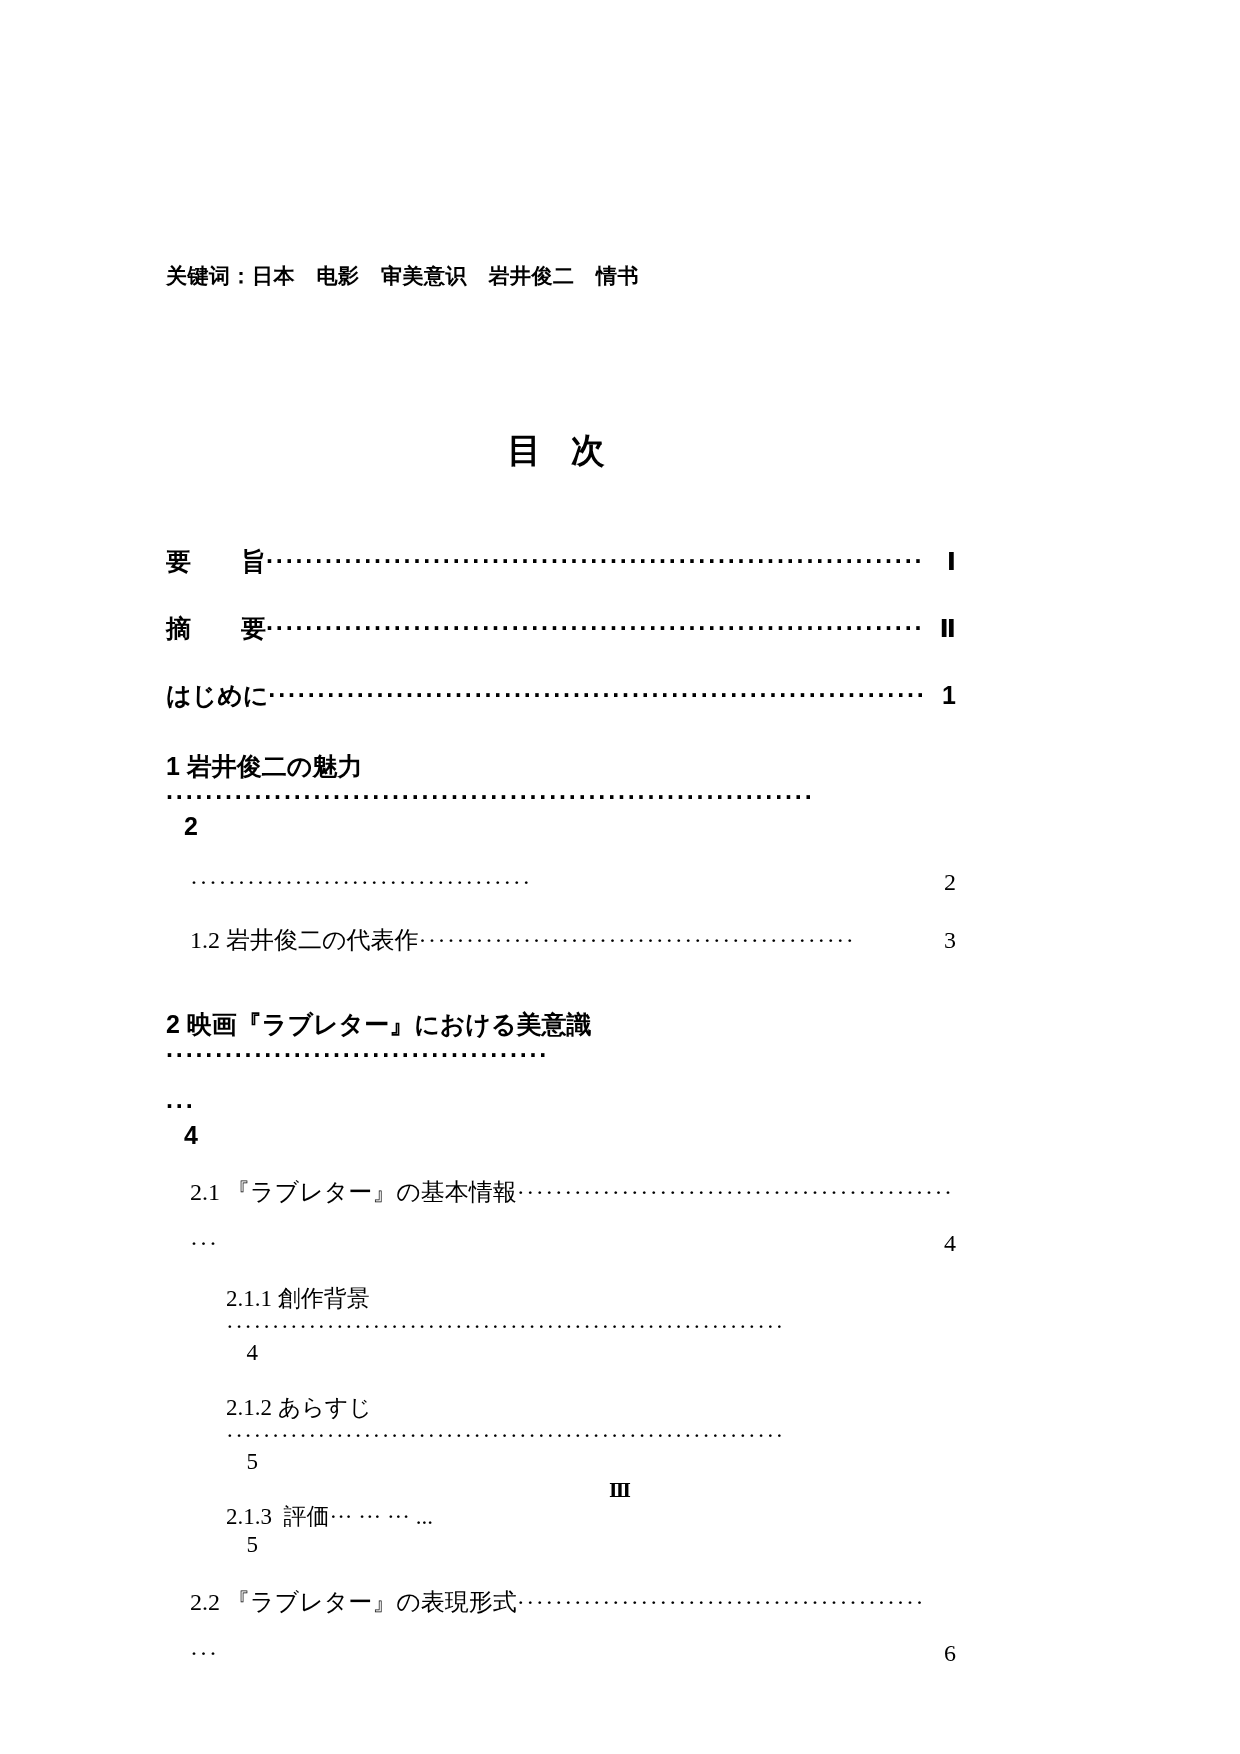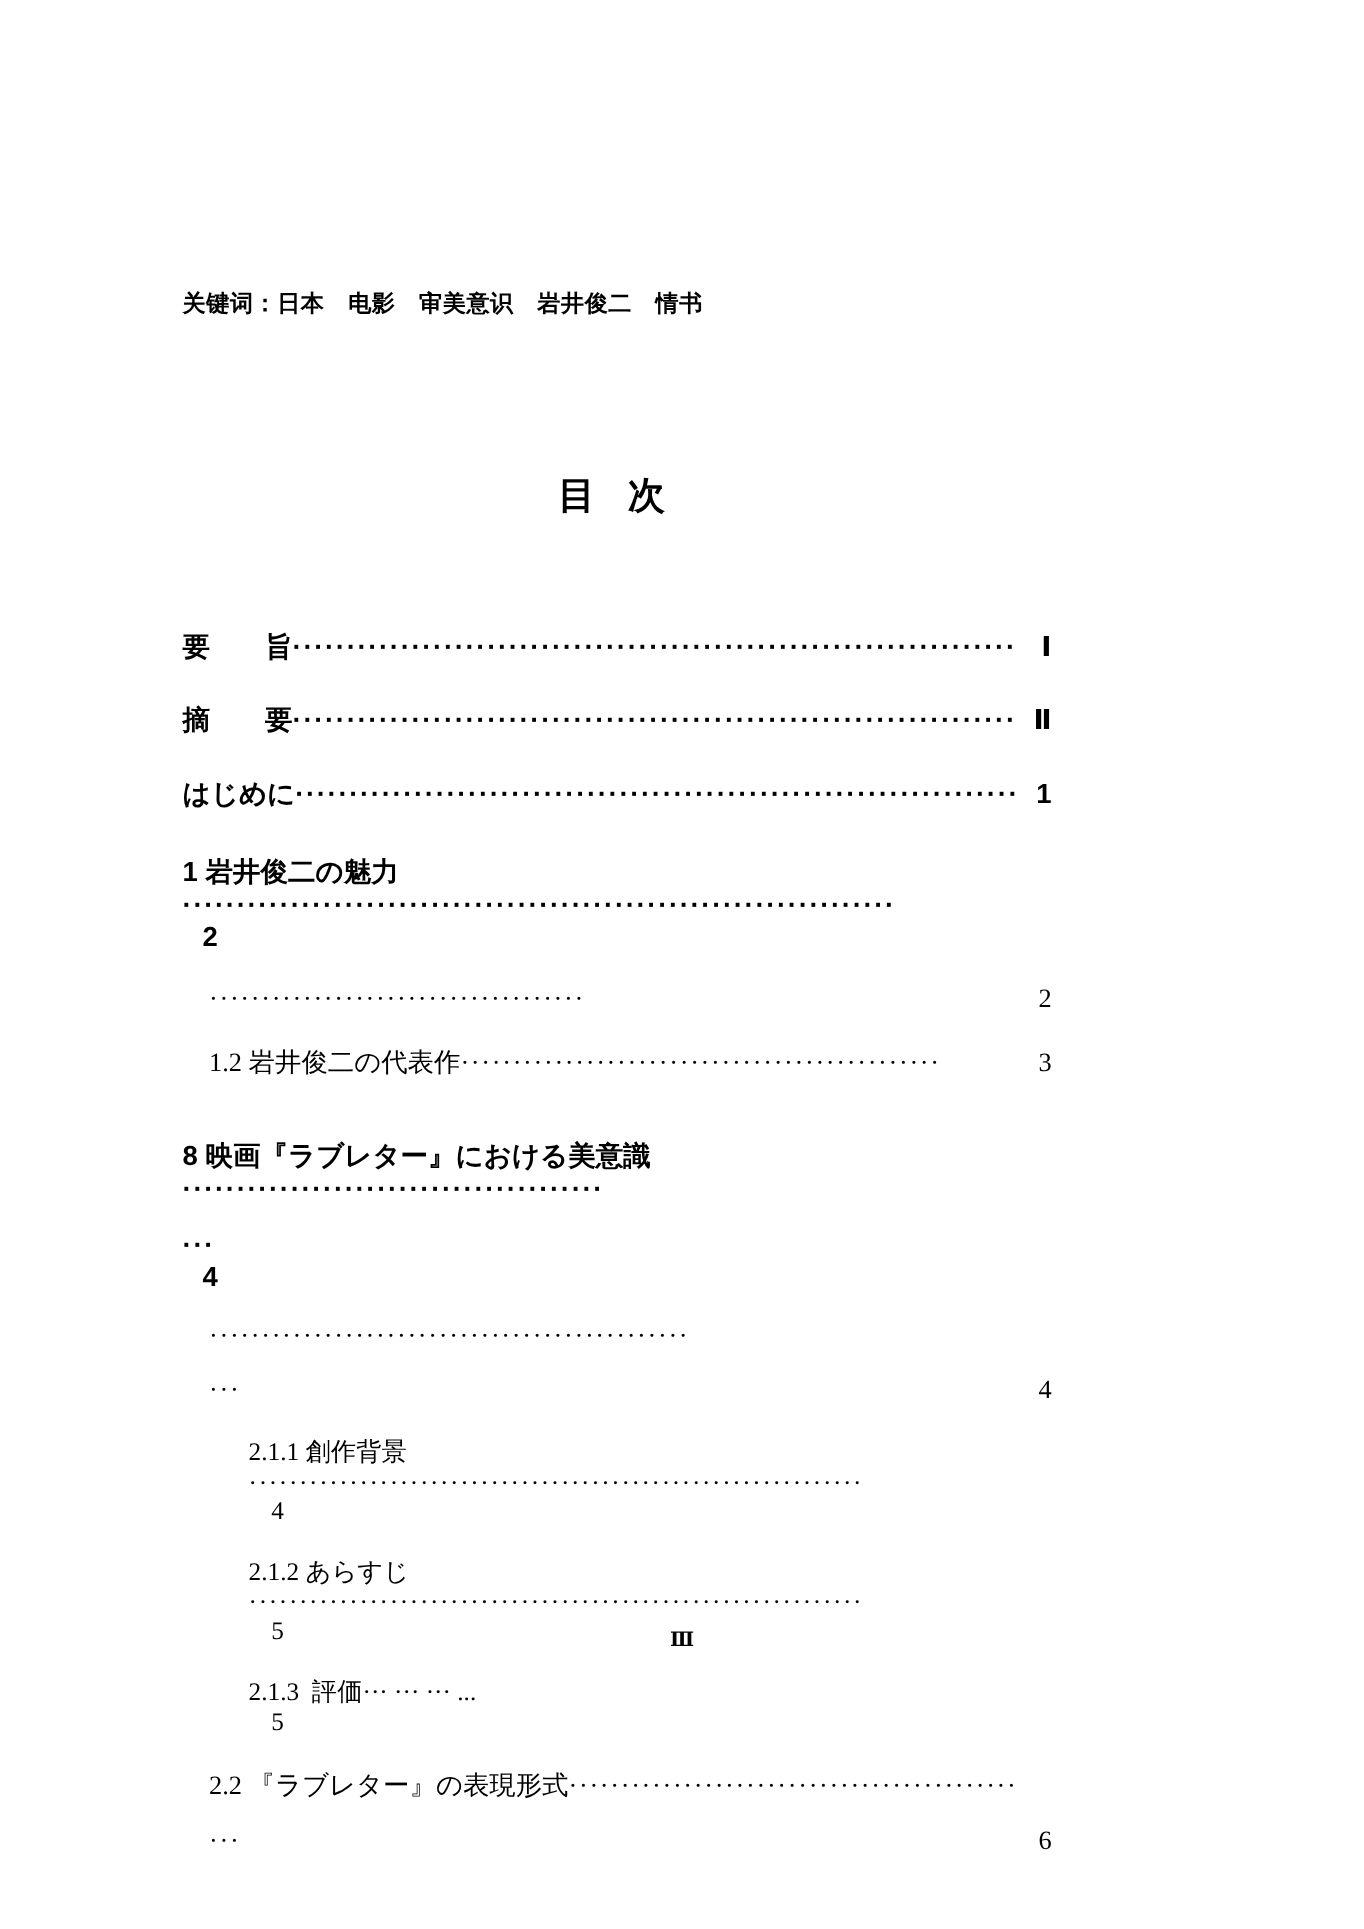--- a/index.html
+++ b/index.html
@@ -48,21 +48,21 @@
     font-size: 34px;
     font-weight: bold;
     letter-spacing: 10px;
     font-family: "Liberation Sans", "DejaVu Sans", sans-serif;
   }
 
   
   .toc {
     position: absolute;
     left: 0;
-    top: 571px;
+    top: 545px;
     width: 790px;
   }
   .toc-row {
     display: flex;
     align-items: baseline;
     width: 790px;
     box-sizing: border-box;
     white-space: nowrap;
   }
   .toc-label {
@@ -193,33 +193,34 @@
         <div class="row-wrap">
           <div class="toc-row lvl-2 indent-1">
             <span class="toc-label">1.2 岩井俊二の代表作</span>
             <span class="toc-dots">··············································</span>
             <span class="toc-page">3</span>
           </div>
         </div>
         <div style="height: 52px;"></div>
         <div class="row-wrap">
           <div class="toc-row lvl-1 indent-0">
-            <span class="toc-label">8 映画『ラブレター』における美意識</span>
+            <span class="toc-label">2 映画『ラブレター』における美意識</span>
             <span class="toc-dots">·······································</span>
           </div>
           <div style="height: 22px;"></div>
           <div class="toc-cont lvl-1 indent-0">
             <span class="cont-dots">···</span>
             <span class="cont-spacer"></span>
             <span class="toc-page">4</span>
           </div>
         </div>
         <div style="height: 26px;"></div>
         <div class="row-wrap">
           <div class="toc-row lvl-2 indent-1">
+            <span class="toc-label">2.1 『ラブレター』の基本情報</span>
             <span class="toc-dots">··············································</span>
           </div>
           <div style="height: 22px;"></div>
           <div class="toc-cont lvl-2 indent-1">
             <span class="cont-dots">···</span>
             <span class="cont-spacer"></span>
             <span class="toc-page">4</span>
           </div>
         </div>
         <div style="height: 26px;"></div>

